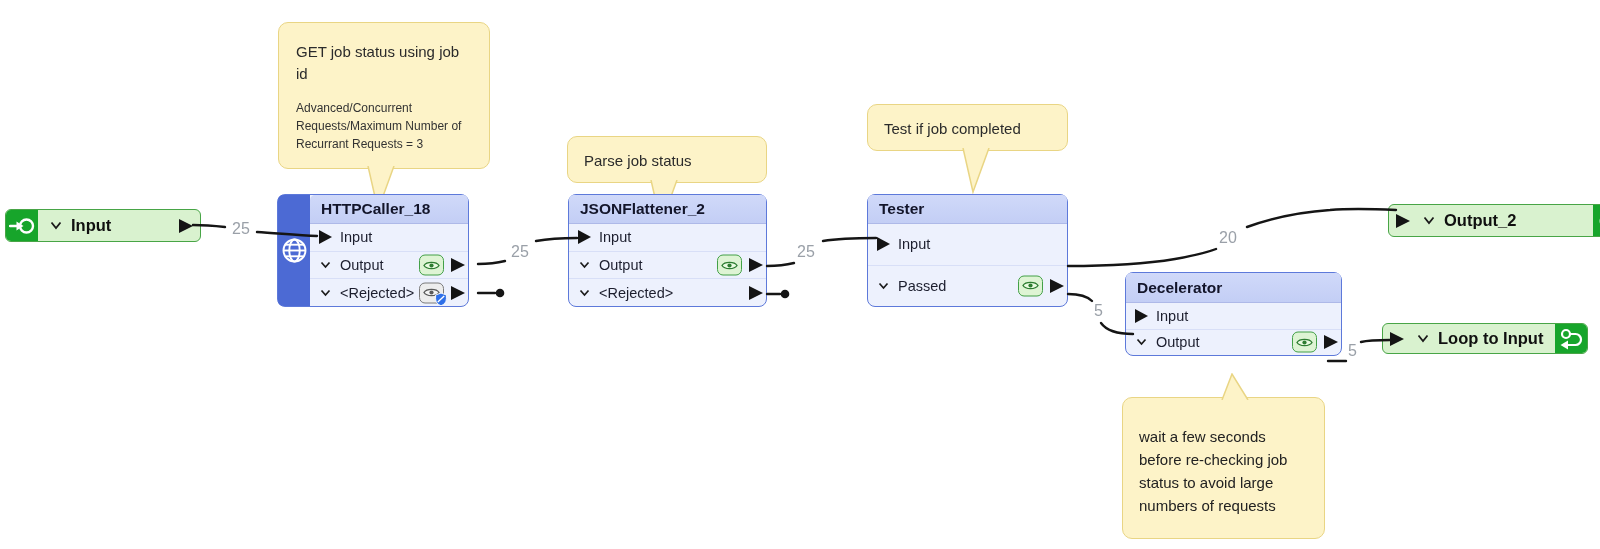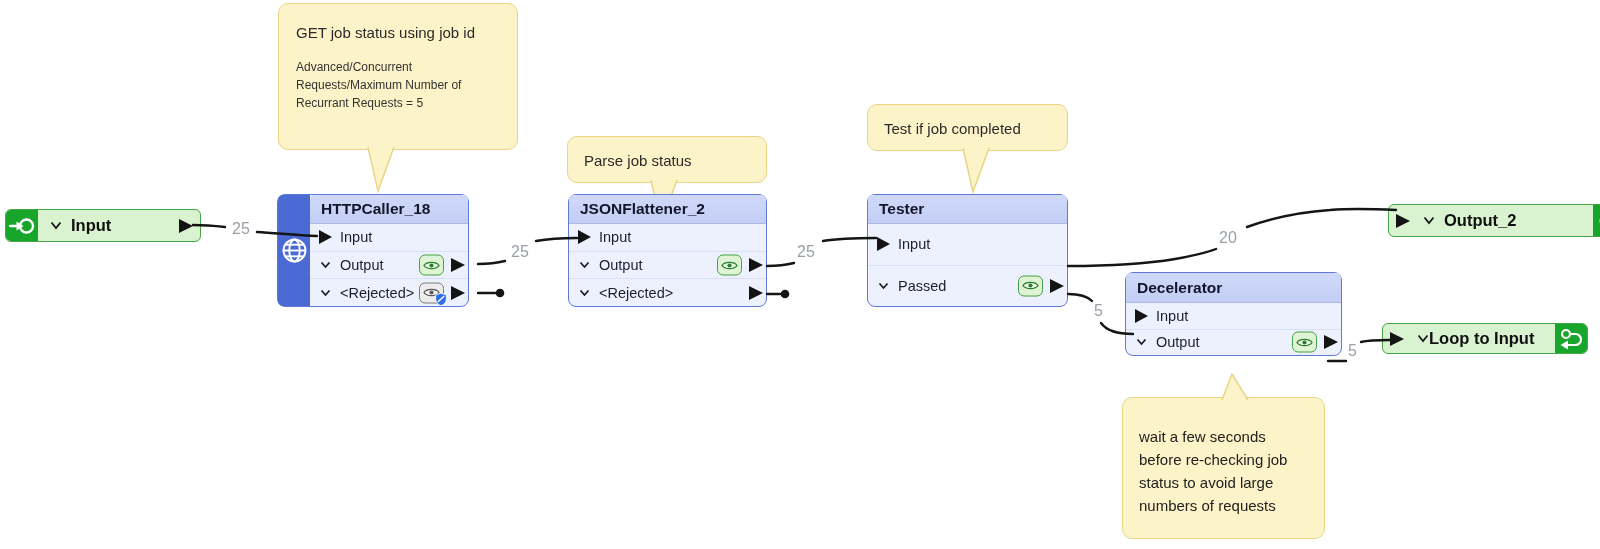--- a/index.html
+++ b/index.html
@@ -67,23 +67,23 @@
   .wires{position:absolute;left:0;top:0;z-index:20;pointer-events:none;}
   .wires path{stroke:#151515;stroke-width:2.4;fill:none;stroke-linecap:round;}
   .wires circle{fill:#151515;}
   .cnt{position:absolute;z-index:22;font-size:16px;color:#9aa0a8;}
 </style>
 </head>
 <body>
 
 <div id="canvas">
 
-  <div class="annot" style="left:278px;top:3px;width:240px;height:147px;padding:18px 16px 12px 17px;">
+  <div class="annot" style="left:278px;top:22px;width:212px;height:147px;padding:18px 16px 12px 17px;">
     <div class="annot-h">GET job status using job id</div>
-    <div class="annot-b">Advanced/Concurrent Requests/Maximum Number of Recurrant Requests = 5</div>
+    <div class="annot-b">Advanced/Concurrent Requests/Maximum Number of Recurrant Requests = 3</div>
     <span class="tail down" style="left:86px;">
       <svg width="32" height="46" viewBox="0 0 32 46">
           <path d="M3,0 L13,44 L29,0" fill="#fdf3c8" stroke="#e9d584" stroke-width="1.5"></path>
         </svg>
     </span>
   </div>
 
   <div class="annot" style="left:567px;top:104px;width:200px;height:47px;padding:13px 16px;margin-top:32px;">
     <div class="annot-h">Parse job status</div>
     <span class="tail down" style="left:80px;">
@@ -344,21 +344,21 @@
     <span class="gin">
       <svg width="16" height="16" viewBox="0 0 16 16">
           <polygon points="1,1 15,8 1,15" fill="#141414"></polygon>
         </svg>
     </span>
     <span class="gchev" style="margin-left:34px;">
       <svg width="12" height="9" viewBox="0 0 12 9">
           <polyline points="1.5,1.5 6,7 10.5,1.5" fill="none" stroke="#1b1b1b" stroke-width="1.8"></polyline>
         </svg>
     </span>
-    <span style="">Loop to Input</span>
+    <span style="margin-left:9px;">Loop to Input</span>
     <span class="gicon" style="margin-left:auto;">
       <svg width="26" height="22" viewBox="0 0 26 22">
         <g stroke="#fff" stroke-width="2.2" fill="none" stroke-linecap="round">
           <circle cx="8" cy="6" r="4"></circle>
           <path d="M12,6 H17.5 A5.5,5.5 0 0 1 17.5,17 H8"></path>
         </g>
         <polygon points="10,12.5 2.5,17 10,21.5" fill="#fff"></polygon>
       </svg>
     </span>
   </div>

